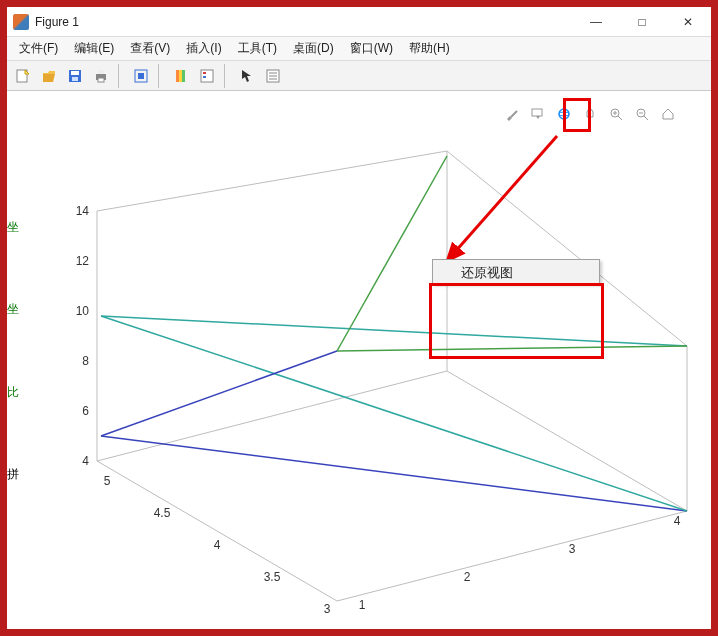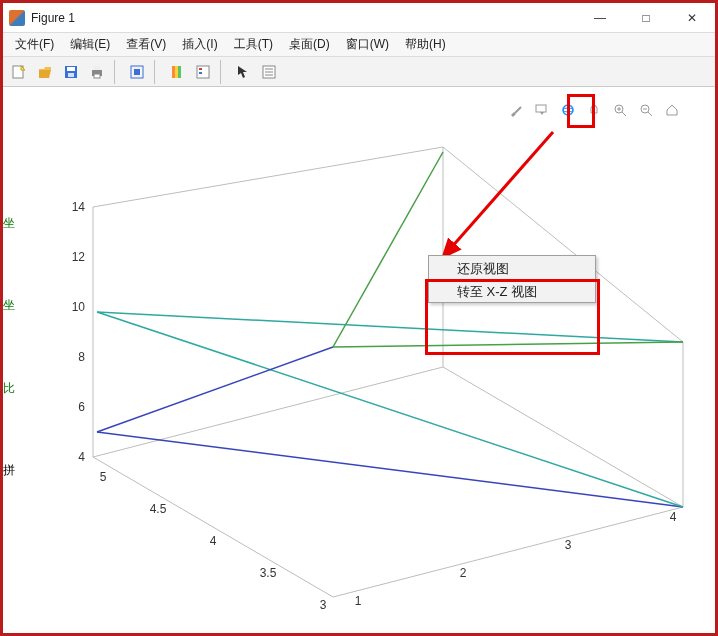--- a/index.html
+++ b/index.html
@@ -9,21 +9,21 @@
     font-size: 12px;
     background: #f0f0f0;
     width: 718px;
     height: 636px;
     overflow: hidden;
   }
   .window {
     width: 718px;
     height: 636px;
     background: #fff;
-    border: 3px solid #b91c1c;
+    border: 7px solid #b91c1c;
     display: flex;
     flex-direction: column;
     position: relative;
   }
   .titlebar {
     height: 30px;
     background: #fff;
     display: flex;
     align-items: center;
     border-bottom: 1px solid #dcdcdc;
@@ -315,19 +315,18 @@
       <defs>
           <marker id="ah" markerWidth="10" markerHeight="10" refX="6" refY="3" orient="auto">
             <path d="M0,0 L7,3 L0,6 Z" fill="#e60000"></path>
           </marker>
         </defs>
       <line x1="130" y1="5" x2="20" y2="130" stroke="#e60000" stroke-width="3" marker-end="url(#ah)"></line>
     </svg>
 
     <div class="contextmenu">
       <div class="cmitem">还原视图</div>
-      <div class="cmitem">转至 X-Z 视图</div>
     </div>
 
     <div class="highlight-views"></div>
 
   </div>
 </div>
 
 </body></html>

